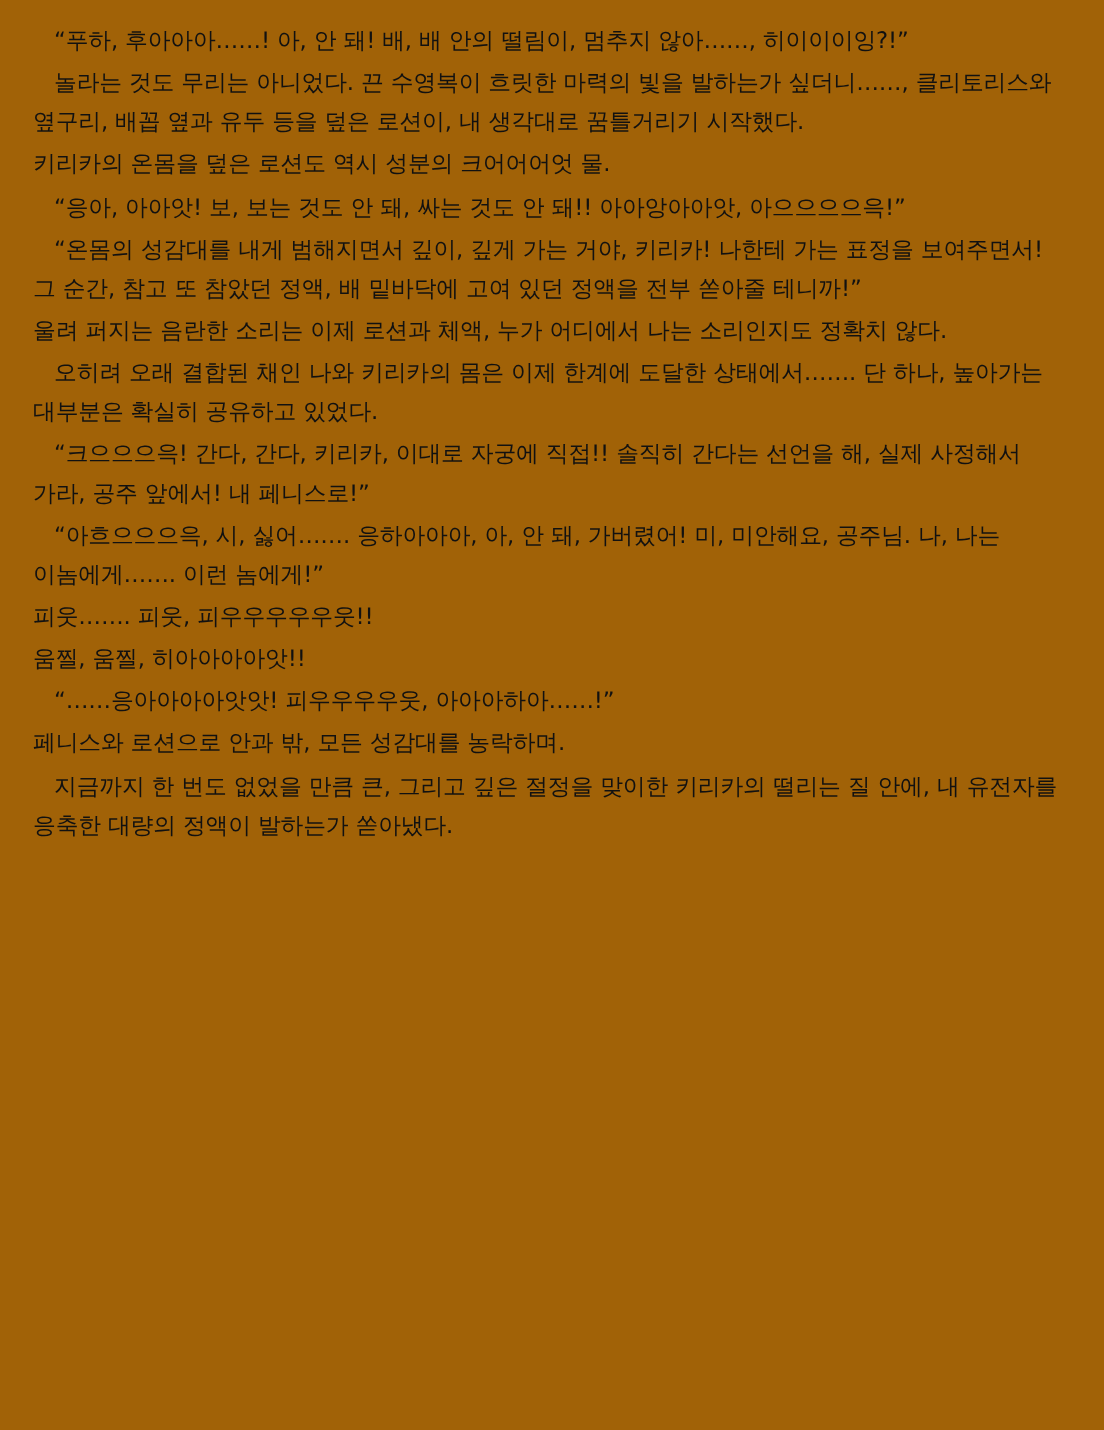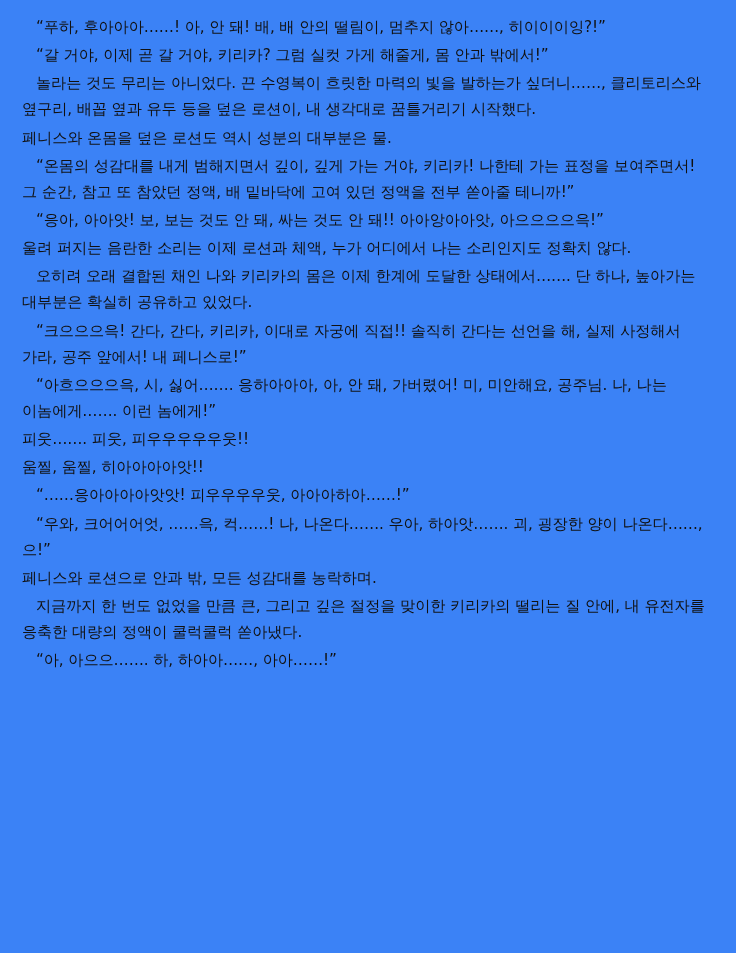--- a/index.html
+++ b/index.html
@@ -12,51 +12,48 @@
     height: 953px;
     font-family: "DejaVu Sans", "Liberation Sans", sans-serif;
     color: #111111;
     overflow: hidden;
   }
   #page {
     box-sizing: border-box;
     width: 736px;
     height: 953px;
     padding: 14px 22px 0 22px;
-    background: #3b82f6;
+    background: #a16207;
   }
   .para {
     font-size: 15.2px;
     line-height: 1.72;
     letter-spacing: -0.1px;
     margin: 0 0 2px 0;
     text-align: left;
     word-break: keep-all;
     white-space: pre-wrap;
   }
   .indent {
     text-indent: 14px;
   }
 </style>
 </head>
 <body>
 
 <div id="page">
   <div>
     <p class="para indent">“푸하, 후아아아……! 아, 안 돼! 배, 배 안의 떨림이, 멈추지 않아……, 히이이이잉?!”</p>
-    <p class="para indent">“갈 거야, 이제 곧 갈 거야, 키리카? 그럼 실컷 가게 해줄게, 몸 안과 밖에서!”</p>
     <p class="para indent">놀라는 것도 무리는 아니었다. 끈 수영복이 흐릿한 마력의 빛을 발하는가 싶더니……, 클리토리스와 옆구리, 배꼽 옆과 유두 등을 덮은 로션이, 내 생각대로 꿈틀거리기 시작했다.</p>
-    <p class="para">페니스와 온몸을 덮은 로션도 역시 성분의 대부분은 물.</p>
+    <p class="para">키리카의 온몸을 덮은 로션도 역시 성분의 크어어어엇 물.</p>
+    <p class="para indent">“응아, 아아앗! 보, 보는 것도 안 돼, 싸는 것도 안 돼!! 아아앙아아앗, 아으으으으윽!”</p>
     <p class="para indent">“온몸의 성감대를 내게 범해지면서 깊이, 깊게 가는 거야, 키리카! 나한테 가는 표정을 보여주면서! 그 순간, 참고 또 참았던 정액, 배 밑바닥에 고여 있던 정액을 전부 쏟아줄 테니까!”</p>
-    <p class="para indent">“응아, 아아앗! 보, 보는 것도 안 돼, 싸는 것도 안 돼!! 아아앙아아앗, 아으으으으윽!”</p>
     <p class="para">울려 퍼지는 음란한 소리는 이제 로션과 체액, 누가 어디에서 나는 소리인지도 정확치 않다.</p>
     <p class="para indent">오히려 오래 결합된 채인 나와 키리카의 몸은 이제 한계에 도달한 상태에서……. 단 하나, 높아가는 대부분은 확실히 공유하고 있었다.</p>
     <p class="para indent">“크으으으윽! 간다, 간다, 키리카, 이대로 자궁에 직접!! 솔직히 간다는 선언을 해, 실제 사정해서 가라, 공주 앞에서! 내 페니스로!”</p>
     <p class="para indent">“아흐으으으윽, 시, 싫어……. 응하아아아, 아, 안 돼, 가버렸어! 미, 미안해요, 공주님. 나, 나는 이놈에게……. 이런 놈에게!”</p>
     <p class="para">피웃……. 피웃, 피우우우우우웃!!</p>
     <p class="para">움찔, 움찔, 히아아아아앗!!</p>
     <p class="para indent">“……응아아아아앗앗! 피우우우우웃, 아아아하아……!”</p>
-    <p class="para indent">“우와, 크어어어엇, ……윽, 컥……! 나, 나온다……. 우아, 하아앗……. 괴, 굉장한 양이 나온다……, 으!”</p>
     <p class="para">페니스와 로션으로 안과 밖, 모든 성감대를 농락하며.</p>
-    <p class="para indent">지금까지 한 번도 없었을 만큼 큰, 그리고 깊은 절정을 맞이한 키리카의 떨리는 질 안에, 내 유전자를 응축한 대량의 정액이 쿨럭쿨럭 쏟아냈다.</p>
-    <p class="para indent">“아, 아으으……. 하, 하아아……, 아아……!”</p>
+    <p class="para indent">지금까지 한 번도 없었을 만큼 큰, 그리고 깊은 절정을 맞이한 키리카의 떨리는 질 안에, 내 유전자를 응축한 대량의 정액이 발하는가 쏟아냈다.</p>
   </div>
 </div>
 
 </body></html>

